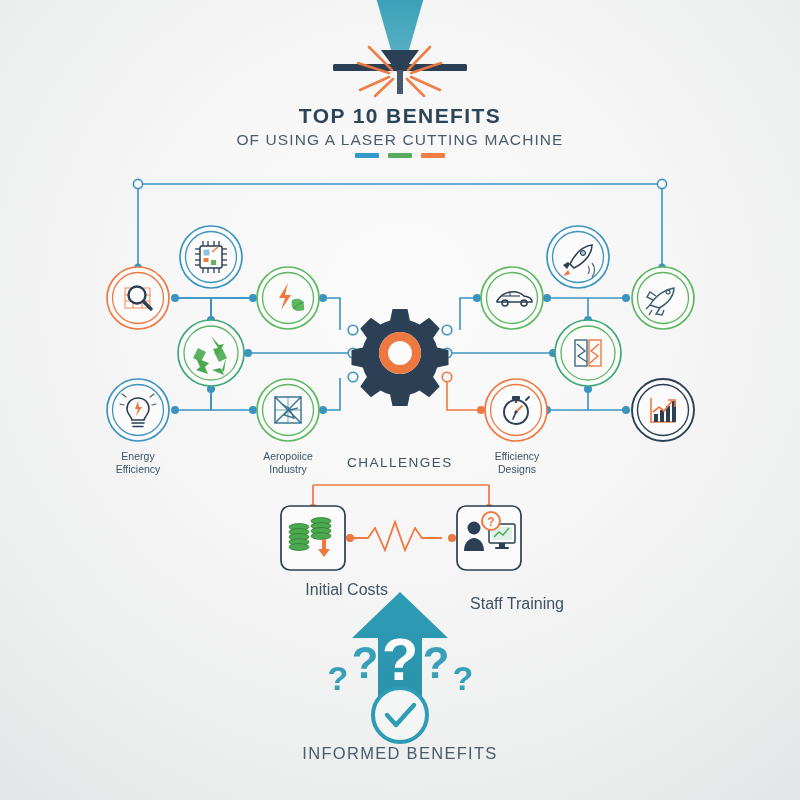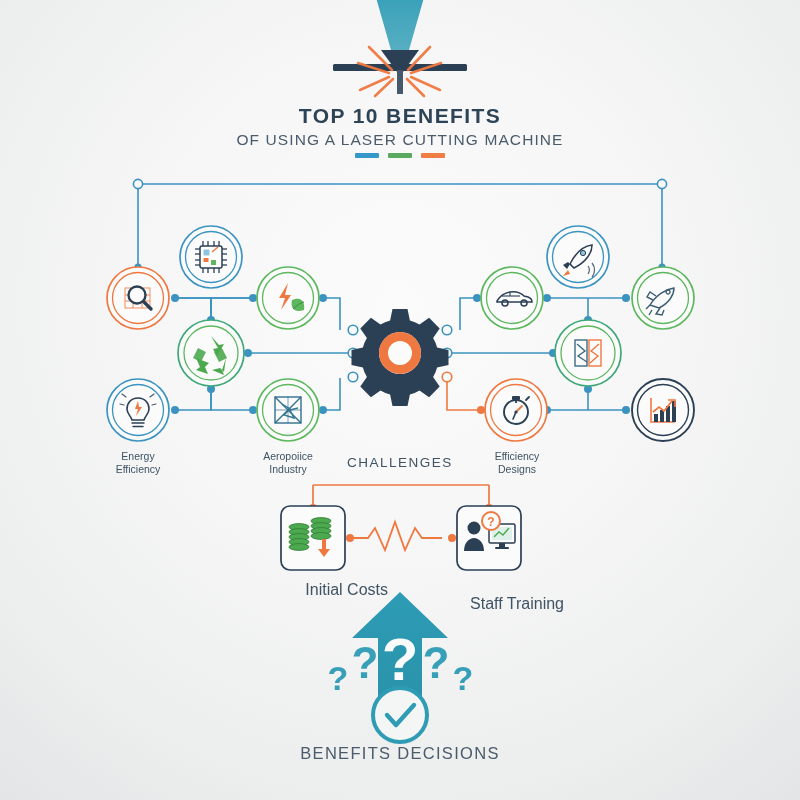--- a/index.html
+++ b/index.html
@@ -410,14 +410,14 @@
     <div>Efficiency</div>
   </div>
   <div class="nodelabel" style="left:457px;top:450px;">
     <div>Efficiency</div>
     <div>Designs</div>
   </div>
 
   <div class="boxlabel" style="left:238px;top:581px;">Initial Costs</div>
   <div class="boxlabel" style="left:414px;top:581px;margin-top:14px;">Staff Training</div>
 
-  <div class="t-informed">BENEFITS DECISIONS</div>
+  <div class="t-informed">INFORMED BENEFITS</div>
 </div>
 
 </body></html>

